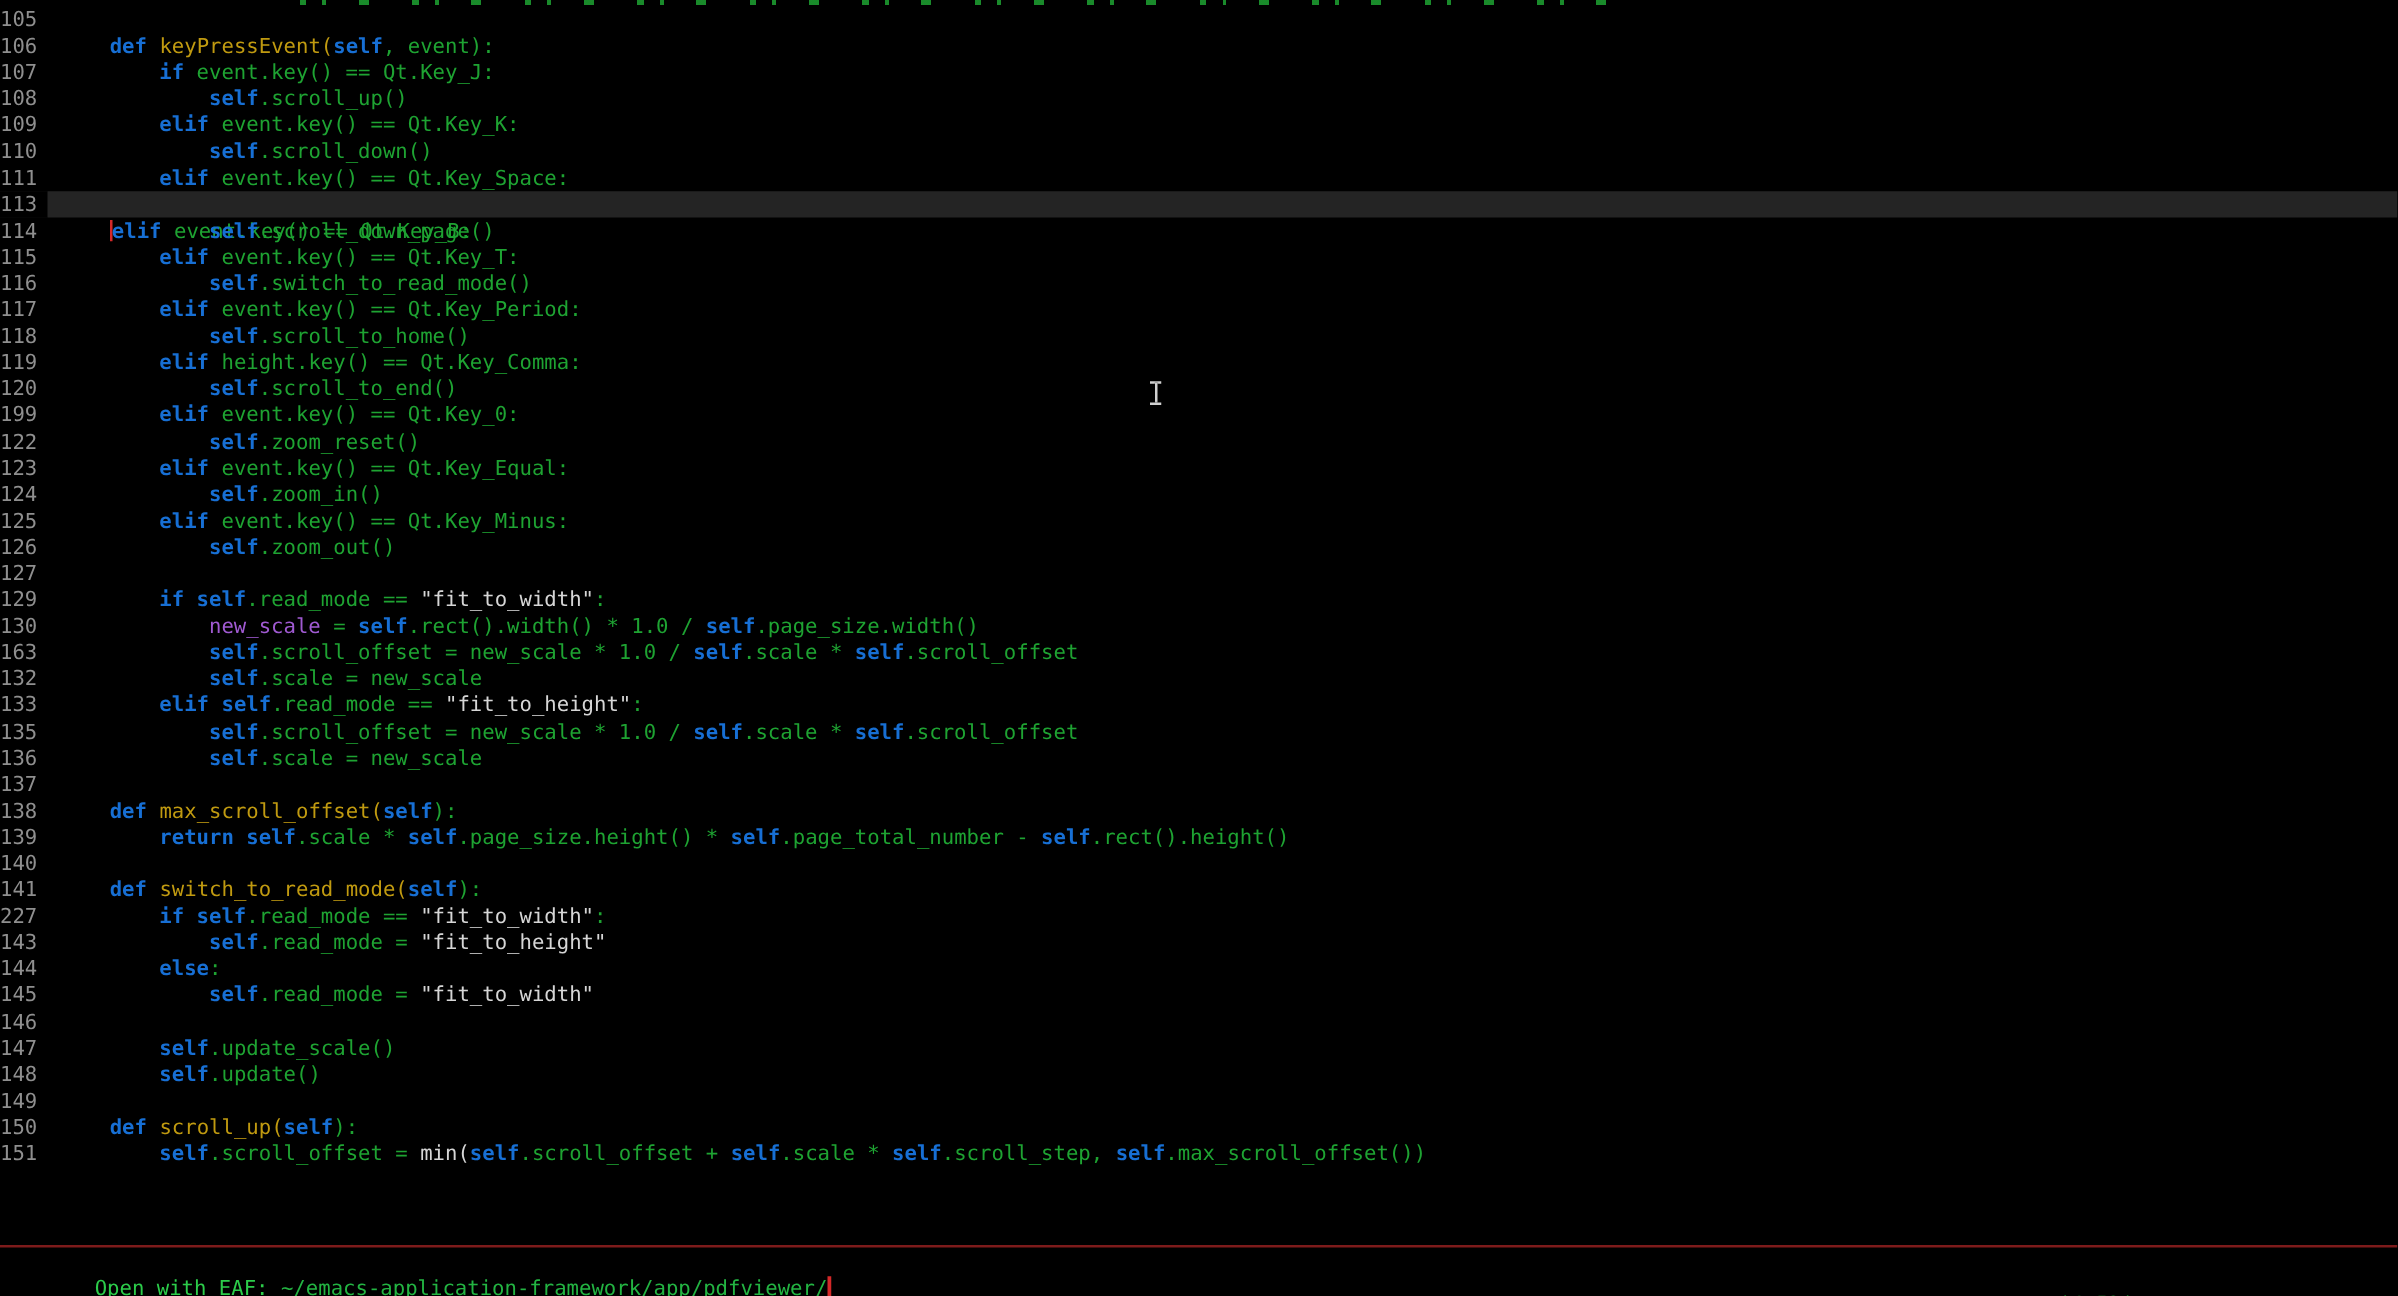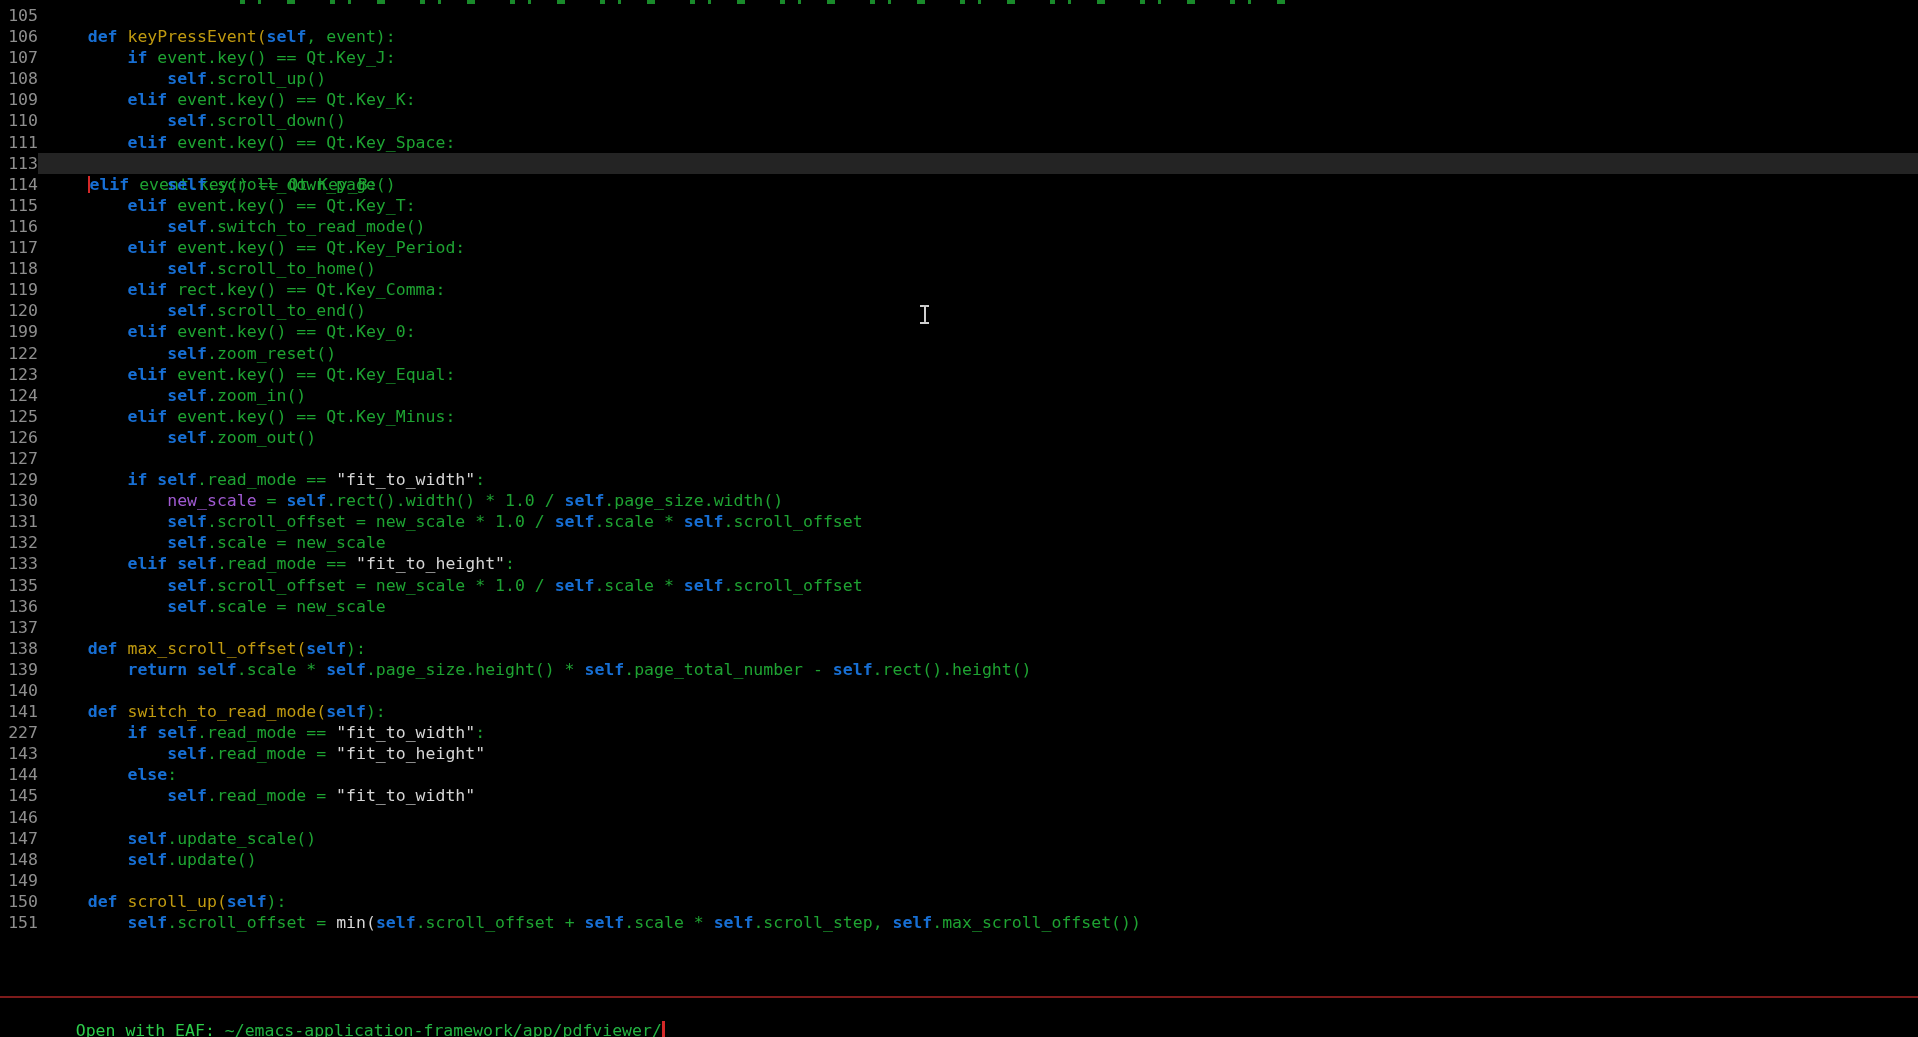--- a/index.html
+++ b/index.html
@@ -12,21 +12,21 @@
   .screen{position:relative;width:1918px;height:1037px;background:var(--bg);
           font-family:"DejaVu Sans Mono", monospace;font-size:16.5px;color:var(--fg);}
   
   .partial-top{position:absolute;top:0;left:240px;width:1055px;height:4px;opacity:.85;
     background:repeating-linear-gradient(90deg,
       var(--fg) 0 5px, transparent 5px 18px, var(--fg) 18px 21px, transparent 21px 47px,
       var(--fg) 47px 55px, transparent 55px 90px);}
   .lines{position:absolute;top:5px;left:0;width:100%;}
   .row{display:flex;height:21.1px;line-height:21.1px;white-space:pre;}
   .row.hl{background:var(--hl);flex-direction:column;}
-  .lnum{flex:none;width:38px;text-align:right;color:var(--lnum);background:var(--bg);}
+  .lnum{flex:none;width:38px;text-align:left;color:var(--lnum);background:var(--bg);}
   .code{padding-left:10px;}
   .tk-d{color:var(--fg);}
   .tk-k{color:var(--kw);font-weight:bold;}
   .tk-f{color:var(--fn);}
   .tk-v{color:var(--var);text-align:center;}
   .tk-s{color:var(--str);}
   .cursor{display:inline-block;width:2px;height:17px;background:var(--cursor);
           vertical-align:-3px;margin-left:-1px;margin-right:-1px;}
   .separator{position:absolute;left:0;top:996px;width:100%;height:2px;background:var(--sep);}
   .echo{position:absolute;left:0;top:999px;height:22px;line-height:21px;white-space:pre;margin-left:36px;}
@@ -55,32 +55,32 @@
       <div class="row"><span class="lnum">108</span><span class="code"><span class="tk-d">            </span><span class="tk-k">self</span><span class="tk-d">.scroll_up()</span></span></div>
       <div class="row"><span class="lnum">109</span><span class="code"><span class="tk-d">        </span><span class="tk-k">elif</span><span class="tk-d"> event.key() == Qt.Key_K:</span></span></div>
       <div class="row"><span class="lnum">110</span><span class="code"><span class="tk-d">            </span><span class="tk-k">self</span><span class="tk-d">.scroll_down()</span></span></div>
       <div class="row"><span class="lnum">111</span><span class="code"><span class="tk-d">        </span><span class="tk-k">elif</span><span class="tk-d"> event.key() == Qt.Key_Space:</span></span></div>
       <div class="row hl"><span class="lnum">113</span><span class="code"><span class="tk-d">        </span><span class="cursor"></span><span class="tk-k">elif</span><span class="tk-d"> event.key() == Qt.Key_B:</span></span></div>
       <div class="row"><span class="lnum">114</span><span class="code"><span class="tk-d">            </span><span class="tk-k">self</span><span class="tk-d">.scroll_down_page()</span></span></div>
       <div class="row"><span class="lnum">115</span><span class="code"><span class="tk-d">        </span><span class="tk-k">elif</span><span class="tk-d"> event.key() == Qt.Key_T:</span></span></div>
       <div class="row"><span class="lnum">116</span><span class="code"><span class="tk-d">            </span><span class="tk-k">self</span><span class="tk-d">.switch_to_read_mode()</span></span></div>
       <div class="row"><span class="lnum">117</span><span class="code"><span class="tk-d">        </span><span class="tk-k">elif</span><span class="tk-d"> event.key() == Qt.Key_Period:</span></span></div>
       <div class="row"><span class="lnum">118</span><span class="code"><span class="tk-d">            </span><span class="tk-k">self</span><span class="tk-d">.scroll_to_home()</span></span></div>
-      <div class="row"><span class="lnum">119</span><span class="code"><span class="tk-d">        </span><span class="tk-k">elif</span><span class="tk-d"> rect.key() == Qt.Key_Comma:</span></span></div>
+      <div class="row"><span class="lnum">119</span><span class="code"><span class="tk-d">        </span><span class="tk-k">elif</span><span class="tk-d"> height.key() == Qt.Key_Comma:</span></span></div>
       <div class="row"><span class="lnum">120</span><span class="code"><span class="tk-d">            </span><span class="tk-k">self</span><span class="tk-d">.scroll_to_end()</span></span></div>
       <div class="row"><span class="lnum">199</span><span class="code"><span class="tk-d">        </span><span class="tk-k">elif</span><span class="tk-d"> event.key() == Qt.Key_0:</span></span></div>
       <div class="row"><span class="lnum">122</span><span class="code"><span class="tk-d">            </span><span class="tk-k">self</span><span class="tk-d">.zoom_reset()</span></span></div>
       <div class="row"><span class="lnum">123</span><span class="code"><span class="tk-d">        </span><span class="tk-k">elif</span><span class="tk-d"> event.key() == Qt.Key_Equal:</span></span></div>
       <div class="row"><span class="lnum">124</span><span class="code"><span class="tk-d">            </span><span class="tk-k">self</span><span class="tk-d">.zoom_in()</span></span></div>
       <div class="row"><span class="lnum">125</span><span class="code"><span class="tk-d">        </span><span class="tk-k">elif</span><span class="tk-d"> event.key() == Qt.Key_Minus:</span></span></div>
       <div class="row"><span class="lnum">126</span><span class="code"><span class="tk-d">            </span><span class="tk-k">self</span><span class="tk-d">.zoom_out()</span></span></div>
       <div class="row"><span class="lnum">127</span><span class="code"></span></div>
       <div class="row"><span class="lnum">129</span><span class="code"><span class="tk-d">        </span><span class="tk-k">if</span><span class="tk-d"> </span><span class="tk-k">self</span><span class="tk-d">.read_mode == </span><span class="tk-s">"fit_to_width"</span><span class="tk-d">:</span></span></div>
       <div class="row"><span class="lnum">130</span><span class="code"><span class="tk-d">            </span><span class="tk-v">new_scale</span><span class="tk-d"> = </span><span class="tk-k">self</span><span class="tk-d">.rect().width() * 1.0 / </span><span class="tk-k">self</span><span class="tk-d">.page_size.width()</span></span></div>
-      <div class="row"><span class="lnum">131</span><span class="code"><span class="tk-d">            </span><span class="tk-k">self</span><span class="tk-d">.scroll_offset = new_scale * 1.0 / </span><span class="tk-k">self</span><span class="tk-d">.scale * </span><span class="tk-k">self</span><span class="tk-d">.scroll_offset</span></span></div>
+      <div class="row"><span class="lnum">163</span><span class="code"><span class="tk-d">            </span><span class="tk-k">self</span><span class="tk-d">.scroll_offset = new_scale * 1.0 / </span><span class="tk-k">self</span><span class="tk-d">.scale * </span><span class="tk-k">self</span><span class="tk-d">.scroll_offset</span></span></div>
       <div class="row"><span class="lnum">132</span><span class="code"><span class="tk-d">            </span><span class="tk-k">self</span><span class="tk-d">.scale = new_scale</span></span></div>
       <div class="row"><span class="lnum">133</span><span class="code"><span class="tk-d">        </span><span class="tk-k">elif</span><span class="tk-d"> </span><span class="tk-k">self</span><span class="tk-d">.read_mode == </span><span class="tk-s">"fit_to_height"</span><span class="tk-d">:</span></span></div>
       <div class="row"><span class="lnum">135</span><span class="code"><span class="tk-d">            </span><span class="tk-k">self</span><span class="tk-d">.scroll_offset = new_scale * 1.0 / </span><span class="tk-k">self</span><span class="tk-d">.scale * </span><span class="tk-k">self</span><span class="tk-d">.scroll_offset</span></span></div>
       <div class="row"><span class="lnum">136</span><span class="code"><span class="tk-d">            </span><span class="tk-k">self</span><span class="tk-d">.scale = new_scale</span></span></div>
       <div class="row"><span class="lnum">137</span><span class="code"></span></div>
       <div class="row"><span class="lnum">138</span><span class="code"><span class="tk-d">    </span><span class="tk-k">def</span><span class="tk-d"> </span><span class="tk-f">max_scroll_offset</span><span class="tk-f">(</span><span class="tk-k">self</span><span class="tk-d">):</span></span></div>
       <div class="row"><span class="lnum">139</span><span class="code"><span class="tk-d">        </span><span class="tk-k">return</span><span class="tk-d"> </span><span class="tk-k">self</span><span class="tk-d">.scale * </span><span class="tk-k">self</span><span class="tk-d">.page_size.height() * </span><span class="tk-k">self</span><span class="tk-d">.page_total_number - </span><span class="tk-k">self</span><span class="tk-d">.rect().height()</span></span></div>
       <div class="row"><span class="lnum">140</span><span class="code"></span></div>
       <div class="row"><span class="lnum">141</span><span class="code"><span class="tk-d">    </span><span class="tk-k">def</span><span class="tk-d"> </span><span class="tk-f">switch_to_read_mode</span><span class="tk-f">(</span><span class="tk-k">self</span><span class="tk-d">):</span></span></div>
       <div class="row"><span class="lnum">227</span><span class="code"><span class="tk-d">        </span><span class="tk-k">if</span><span class="tk-d"> </span><span class="tk-k">self</span><span class="tk-d">.read_mode == </span><span class="tk-s">"fit_to_width"</span><span class="tk-d">:</span></span></div>

